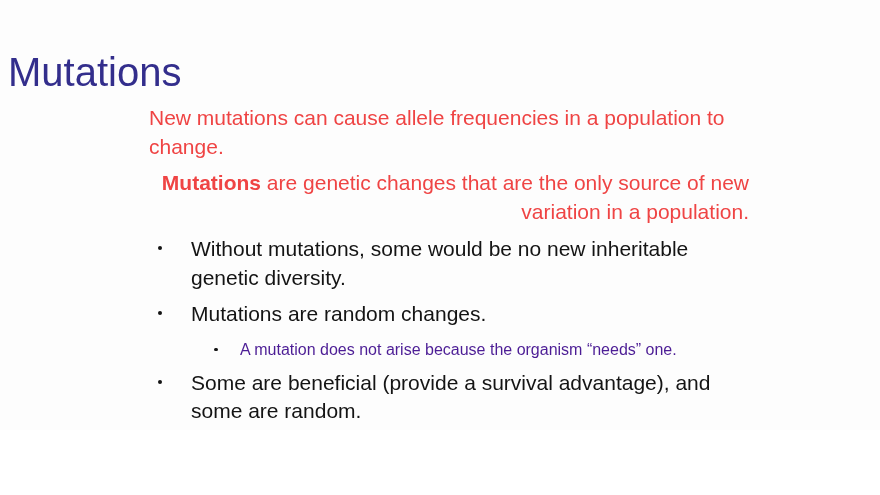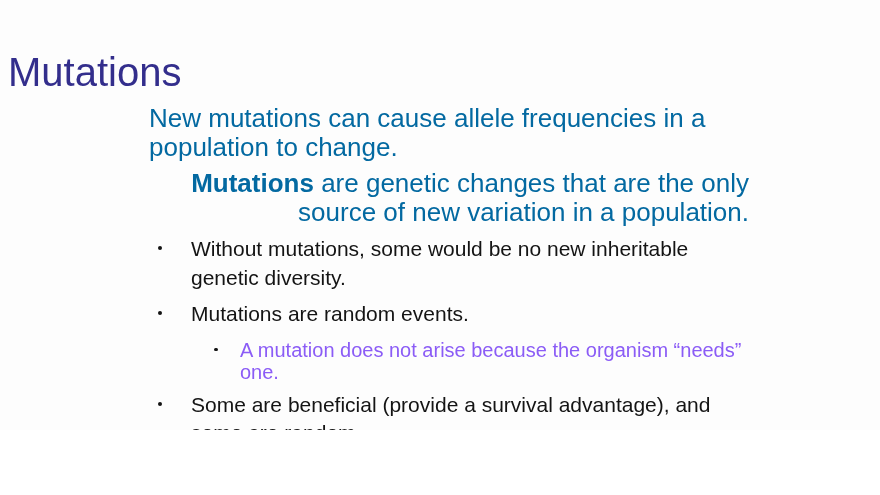--- a/index.html
+++ b/index.html
@@ -36,24 +36,24 @@
   .body-block {
     position: absolute;
     left: 149px;
     top: 104px;
     width: 600px;
     color: #141414;
   }
 
   
   .para {
-    font-size: 26px;
+    font-size: 21px;
     line-height: 28.5px;
     font-weight: 400;
-    color: #0369a1;
+    color: #ef4444;
     margin: 0 0 8px 0;
     text-align: left;
   }
   .para.second {
     margin-top: 6px;
     text-align: right;
   }
   .para .lead {
     font-weight: 700;
   }
@@ -87,23 +87,23 @@
   
   .sub-list {
     list-style: none;
     margin: 10px 0 8px 0;
     padding: 0;
   }
   .sub-item {
     position: relative;
     padding-left: 26px;
     margin-left: 23px;
-    font-size: 20px;
+    font-size: 16px;
     line-height: 22px;
-    color: #8b5cf6;
+    color: #4c1d95;
   }
   .sub-item > .dot {
     position: absolute;
     left: 0px;
     top: 9px;
     width: 3.5px;
     height: 3.5px;
     border-radius: 50%;
     background: #141414;
   }
@@ -129,21 +129,21 @@
 
     <ul class="bullet-list">
 
       <li class="bullet-item">
         <span class="dot"></span>
         <span>Without mutations, some would be no new inheritable genetic diversity.</span>
       </li>
 
       <li class="bullet-item spacer-item">
         <span class="dot"></span>
-        <span>Mutations are random events.</span>
+        <span>Mutations are random changes.</span>
 
         <ul class="sub-list">
           <li class="sub-item">
             <span class="dot"></span>
             <span>A mutation does not arise because the organism “needs” one.</span>
           </li>
         </ul>
       </li>
 
       <li class="bullet-item">

